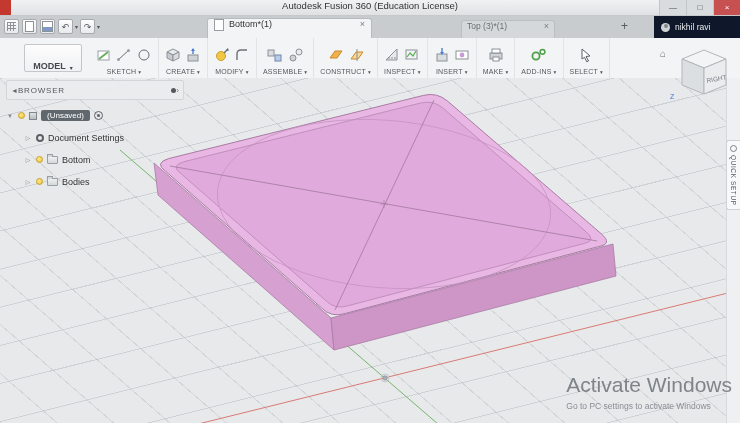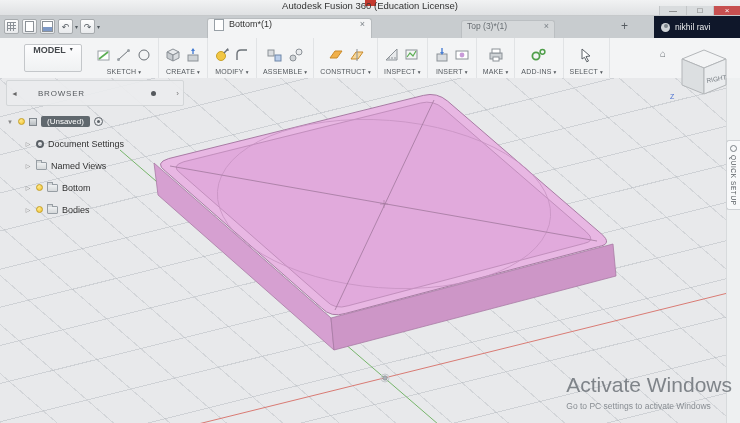--- a/index.html
+++ b/index.html
@@ -1,21 +1,21 @@
 <!DOCTYPE html>
 <html><head>
 <meta charset="utf-8">
 <style>
   html,body{margin:0;padding:0;background:#666;}
   .app{position:relative;width:740px;height:423px;overflow:hidden;
        font-family:"Liberation Sans",sans-serif;background:#e8e9eb;user-select:none;}
 
   
   .titlebar{position:relative;height:15px;background:linear-gradient(#f1f2f3,#dfe1e3);
-            border-bottom:1px solid #c6c9cb;display:flex;align-items:center;flex-direction:column;}
+            border-bottom:1px solid #c6c9cb;display:flex;}
   .app-badge{width:11px;height:15px;background:#c4392f;}
   .tb-title{position:absolute;left:50%;transform:translateX(-50%);font-size:9.5px;color:#333;white-space:nowrap;}
   .win-controls{margin-left:auto;display:flex;height:15px;}
   .wc{width:26px;display:flex;align-items:center;justify-content:center;font-size:8px;
       color:#444;background:#d9dcde;border-left:1px solid #c3c6c8;}
   .wc.close{background:#c75050;color:#fff;}
 
   
   .tabstrip{position:relative;height:22px;background:#c8cccf;}
   .quick-icons{position:absolute;left:4px;top:3px;display:flex;gap:3px;align-items:center;}
@@ -41,39 +41,39 @@
   .user-chip{position:absolute;right:0;top:0;height:22px;width:86px;background:#0f172a;color:#e9ebec;
       display:flex;align-items:center;gap:5px;padding:0 7px;box-sizing:border-box;font-size:8.5px;}
   .avatar{width:9px;height:9px;border-radius:50%;background:#cfd3d6;position:relative;}
   .avatar::before{content:"";position:absolute;left:2.5px;top:1.5px;width:4px;height:4px;border-radius:50%;background:#7d858b;}
 
   
   .toolbar{height:41px;background:#f3f4f5;border-bottom:1px solid #d1d4d6;display:flex;
            align-items:stretch;box-sizing:border-box;}
   .workspace{align-self:center;margin-left:24px;margin-right:8px;height:26px;width:56px;
       background:linear-gradient(#fdfdfe,#eff1f2);border:1px solid #c4c7ca;border-radius:2px;
-      display:flex;align-items:flex-start;justify-content:center;gap:4px;font-size:9px;font-weight:bold;color:#45494d;}
+      display:flex;align-items:flex-end;justify-content:center;gap:4px;font-size:9px;font-weight:bold;color:#45494d;}
   .ws-caret{font-size:6px;font-weight:normal;}
   .tgroup{display:flex;flex-direction:column;align-items:center;justify-content:space-between;
       padding:4px 6px 3px;border-right:1px solid #e1e3e5;}
   .tgroup .icons{display:flex;align-items:center;gap:4px;flex:1;}
   .glabel{display:flex;align-items:center;gap:2px;font-size:7px;color:#53585d;letter-spacing:.2px;white-space:nowrap;}
   .glabel .gc{font-size:5.5px;}
 
   
   .canvas{position:absolute;left:0;top:78px;width:740px;height:345px;background-color:#e8e9eb;
      background-image:
        repeating-linear-gradient(166deg, rgba(176,181,187,.45) 0 1px, transparent 1px 37px),
        repeating-linear-gradient(41deg,  rgba(176,181,187,.38) 0 1px, transparent 1px 37px);
      overflow:hidden;}
   .scene{position:absolute;left:0;top:0;}
 
   
   .browser{position:absolute;left:6px;top:2px;width:178px;}
-  .bheader{height:26px;display:flex;align-items:center;gap:20px;background:rgba(234,236,238,.92);
+  .bheader{height:20px;display:flex;align-items:center;gap:0;background:rgba(234,236,238,.92);
       border:1px solid #d3d6d8;border-radius:2px;padding:0 4px;font-size:7px;color:#666;box-sizing:border-box;}
   .btitle{font-size:8px;letter-spacing:.8px;color:#55595d;}
   .bdot{width:5px;height:5px;border-radius:50%;background:#55595d;margin-left:auto;}
   .bchev{font-size:8px;color:#777;}
   .brow{display:flex;align-items:center;gap:4px;height:13px;font-size:9px;color:#333;margin-top:9px;}
   .brow.child{padding-left:18px;}
   .exp{width:8px;font-size:6px;color:#888;text-align:center;flex:none;}
   .bulb{width:7px;height:7px;border-radius:50%;box-sizing:border-box;flex:none;
         background:radial-gradient(circle at 35% 30%,#ffe98a,#f2c230);border:1px solid #c5a028;}
   .folder{width:11px;height:8px;background:linear-gradient(#eef0f1,#d5d8da);border:1px solid #979ea4;
@@ -373,25 +373,20 @@
         <span class="pill">(Unsaved)</span>
         <span class="ground"></span>
       </div>
 
       <div class="brow child">
         <span class="exp">▷</span>
         <span class="gear"></span>
         <span>Document Settings</span>
       </div>
 
-      <div class="brow child">
-        <span class="exp">▷</span>
-        <span class="folder"></span>
-        <span>Named Views</span>
-      </div>
 
       <div class="brow child">
         <span class="exp">▷</span>
         <span class="bulb"></span>
         <span class="folder"></span>
         <span>Bottom</span>
       </div>
 
       <div class="brow child">
         <span class="exp">▷</span>

